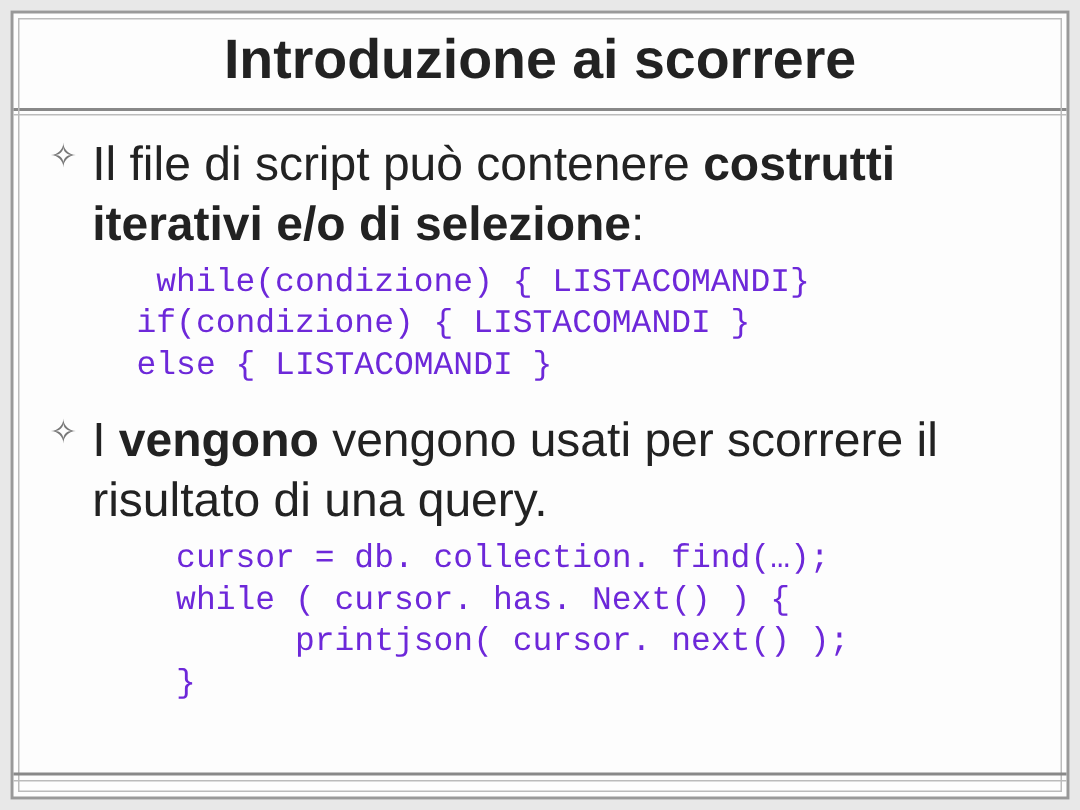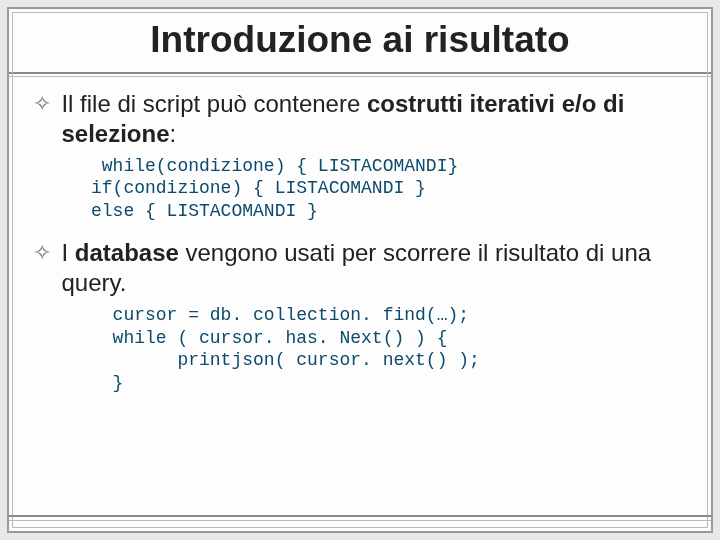--- a/index.html
+++ b/index.html
@@ -69,63 +69,63 @@
     margin-bottom: 4px;
   }
   .bullet-marker {
     font-size: 22px;
     color: #777;
     margin-right: 10px;
     margin-top: 2px;
     font-family: Arial, sans-serif;
   }
   .bullet-text {
-    font-size: 24px;
+    font-size: 32px;
     color: #222;
     line-height: 1.25;
   }
   .bold { font-weight: bold; }
   .code-block {
     font-family: Consolas, "Courier New", monospace;
-    font-size: 18px;
-    color: #0c4a6e;
+    font-size: 22px;
+    color: #6d28d9;
     line-height: 1.25;
     white-space: pre;
     margin: 6px 0 16px 58px;
   }
 </style>
 </head>
 <body>
 
 <div class="slide-frame">
   <div class="inner-border"></div>
 
   <div class="title">
-    <span>Introduzione ai risultato</span><br>
+    <span>Introduzione ai scorrere</span><br>
   </div>
 
   <div class="divider"></div>
   <div class="divider2"></div>
 
   <div class="content">
 
     <div class="bullet-row">
       <span class="bullet-marker">✧</span>
       <span class="bullet-text">
         <span>Il file di script può contenere </span><span class="bold">costrutti iterativi e/o di selezione</span><span>:</span>
       </span>
     </div>
     <div class="code-block"> while(condizione) { LISTACOMANDI}
 if(condizione) { LISTACOMANDI }
 else { LISTACOMANDI }</div>
 
     <div class="bullet-row">
       <span class="bullet-marker">✧</span>
       <span class="bullet-text">
-        <span>I </span><span class="bold">database</span><span> vengono usati per scorrere il risultato di una query.</span>
+        <span>I </span><span class="bold">vengono</span><span> vengono usati per scorrere il risultato di una query.</span>
       </span>
     </div>
     <div class="code-block">  cursor = db. collection. find(…);
   while ( cursor. has. Next() ) {
         printjson( cursor. next() );
   }</div>
 
   </div>
 
   <div class="divider-bottom"></div>

